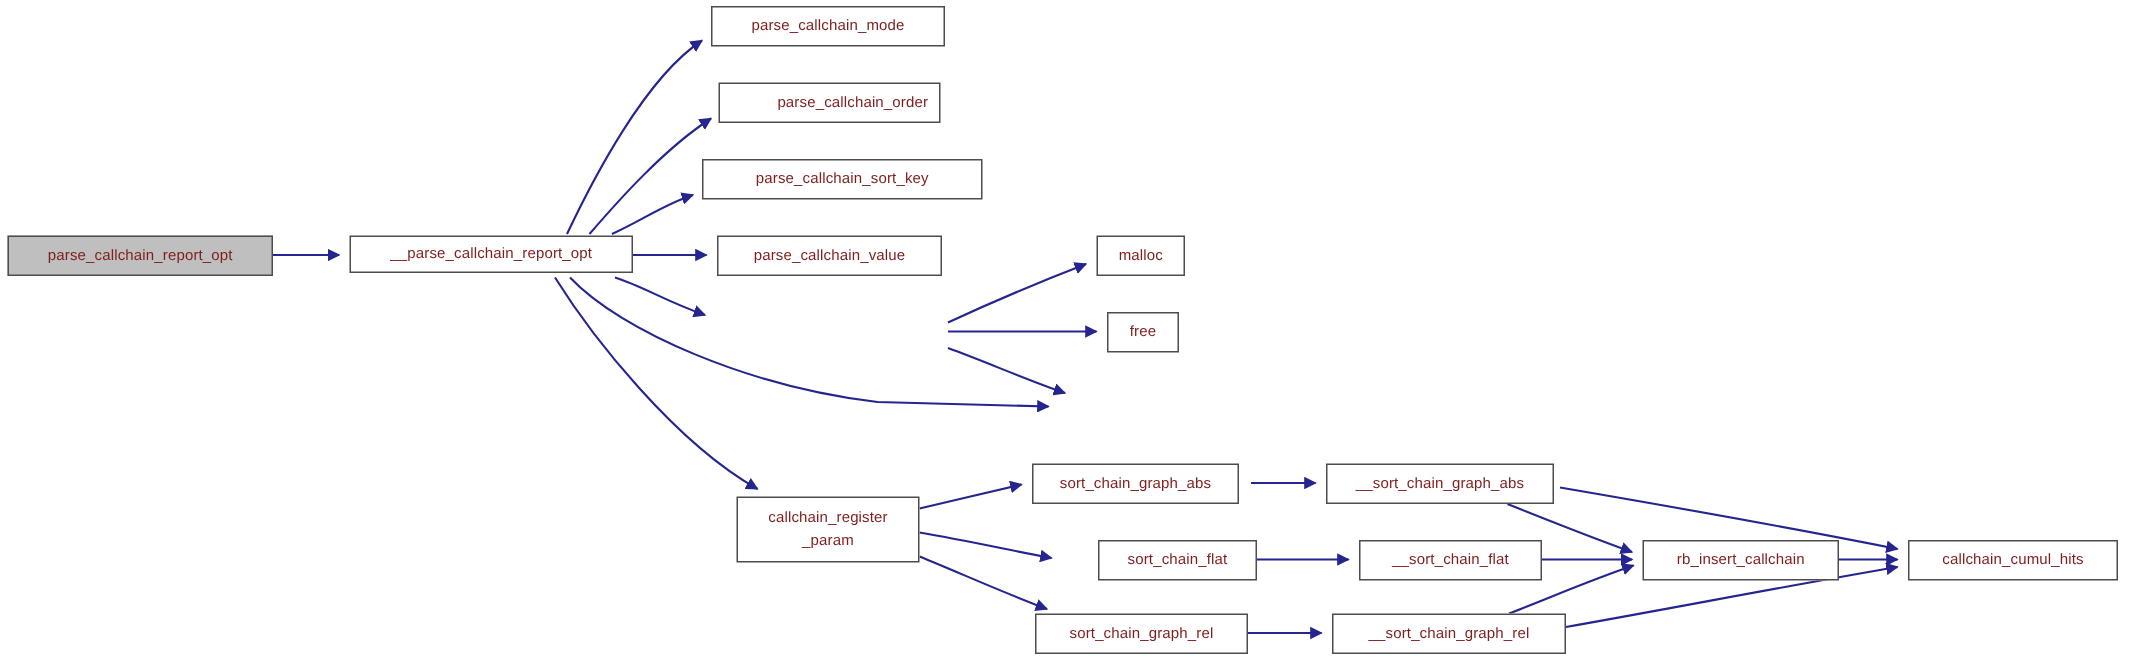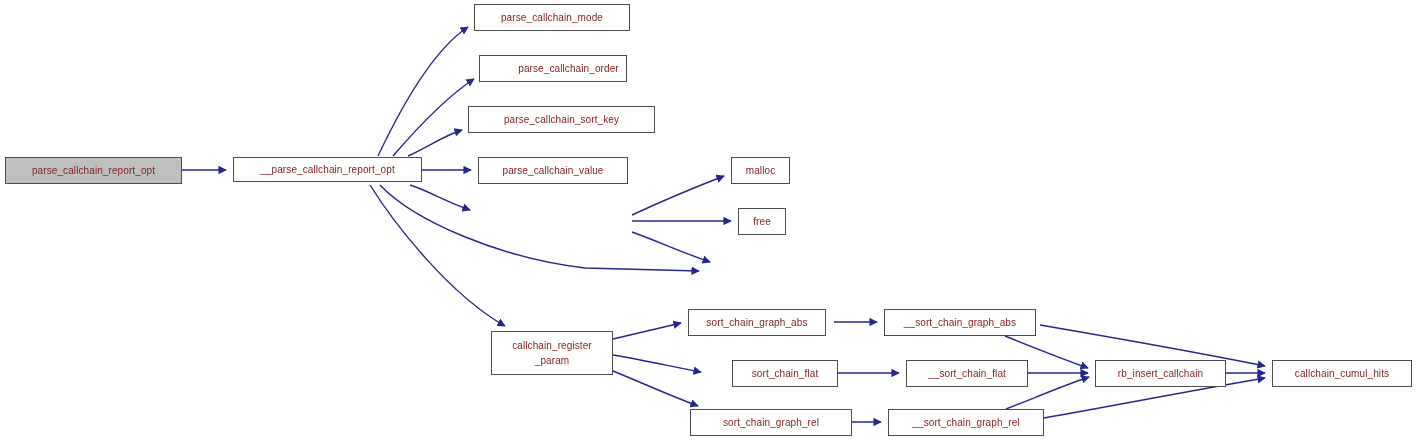--- a/index.html
+++ b/index.html
@@ -82,19 +82,19 @@
     <div class="node" style="left: 474px; top: 4px; width: 156px; height: 27px;">parse_callchain_mode</div>
     <div class="node" style="left: 479px; top: 55px; width: 148px; height: 27px; padding-left: 31px;">parse_callchain_order</div>
     <div class="node" style="left: 468px; top: 106px; width: 187px; height: 27px;">parse_callchain_sort_key</div>
     <div class="node" style="left: 478px; top: 157px; width: 150px; height: 27px;">parse_callchain_value</div>
     <div class="node" style="left: 731px; top: 157px; width: 59px; height: 27px;">malloc</div>
     <div class="node" style="left: 738px; top: 208px; width: 48px; height: 27px;">free</div>
     <div class="node" style="left: 491px; top: 331px; width: 122px; height: 44px;">callchain_register
 _param</div>
     <div class="node" style="left: 688px; top: 309px; width: 138px; height: 27px;">sort_chain_graph_abs</div>
     <div class="node" style="left: 708px; top: 360px; width: 106px; height: 27px; margin-left: 24px;">sort_chain_flat</div>
-    <div class="node" style="left: 690px; top: 409px; width: 162px; height: 27px;">sort_chain_graph_rel</div>
+    <div class="node" style="left: 690px; top: 409px; width: 142px; height: 27px;">sort_chain_graph_rel</div>
     <div class="node" style="left: 884px; top: 309px; width: 152px; height: 27px;">__sort_chain_graph_abs</div>
     <div class="node" style="left: 906px; top: 360px; width: 122px; height: 27px;">__sort_chain_flat</div>
     <div class="node" style="left: 888px; top: 409px; width: 156px; height: 27px;">__sort_chain_graph_rel</div>
     <div class="node" style="left: 1095px; top: 360px; width: 131px; height: 27px;">rb_insert_callchain</div>
     <div class="node" style="left: 1272px; top: 360px; width: 140px; height: 27px;">callchain_cumul_hits</div>
   </div>
 
 </body></html>

